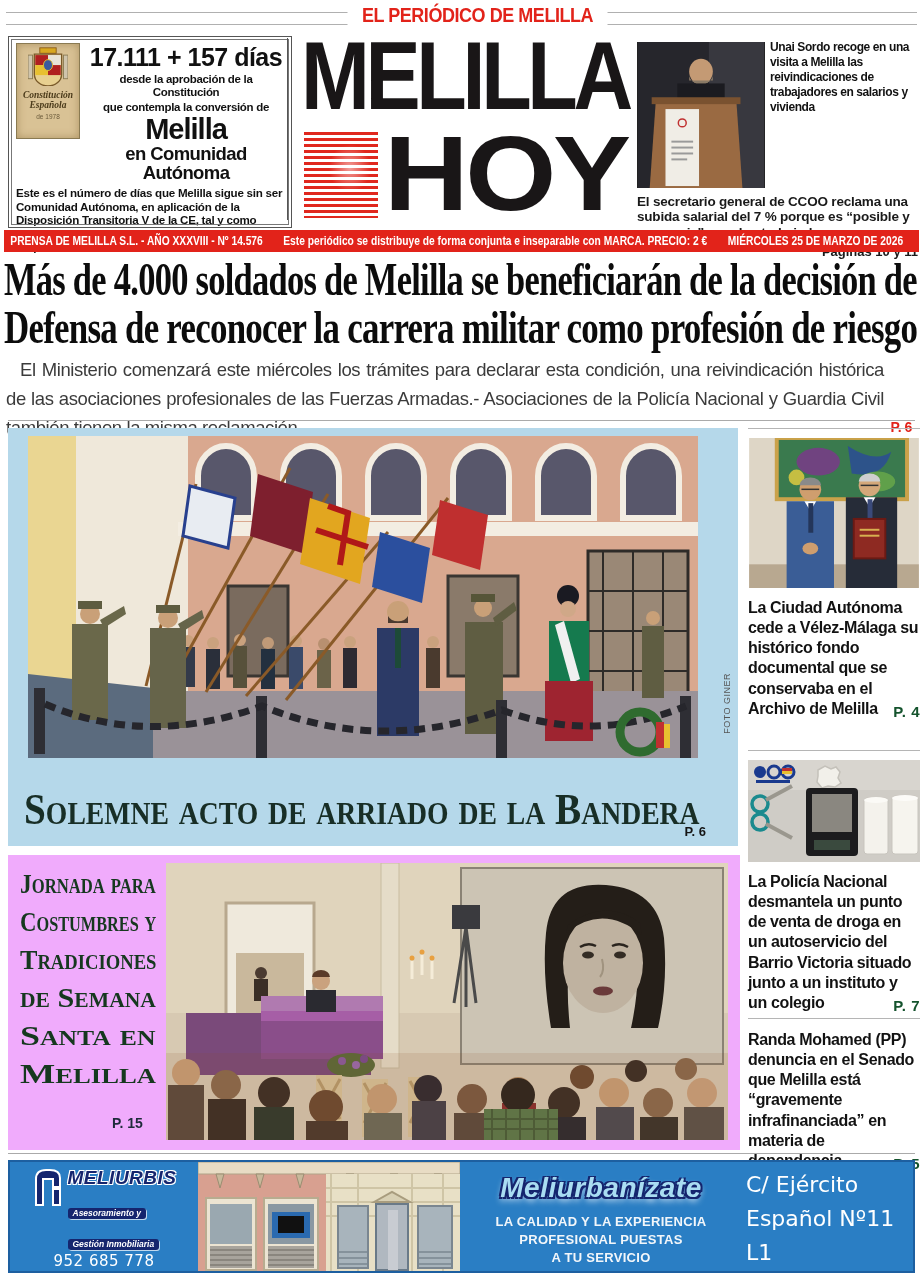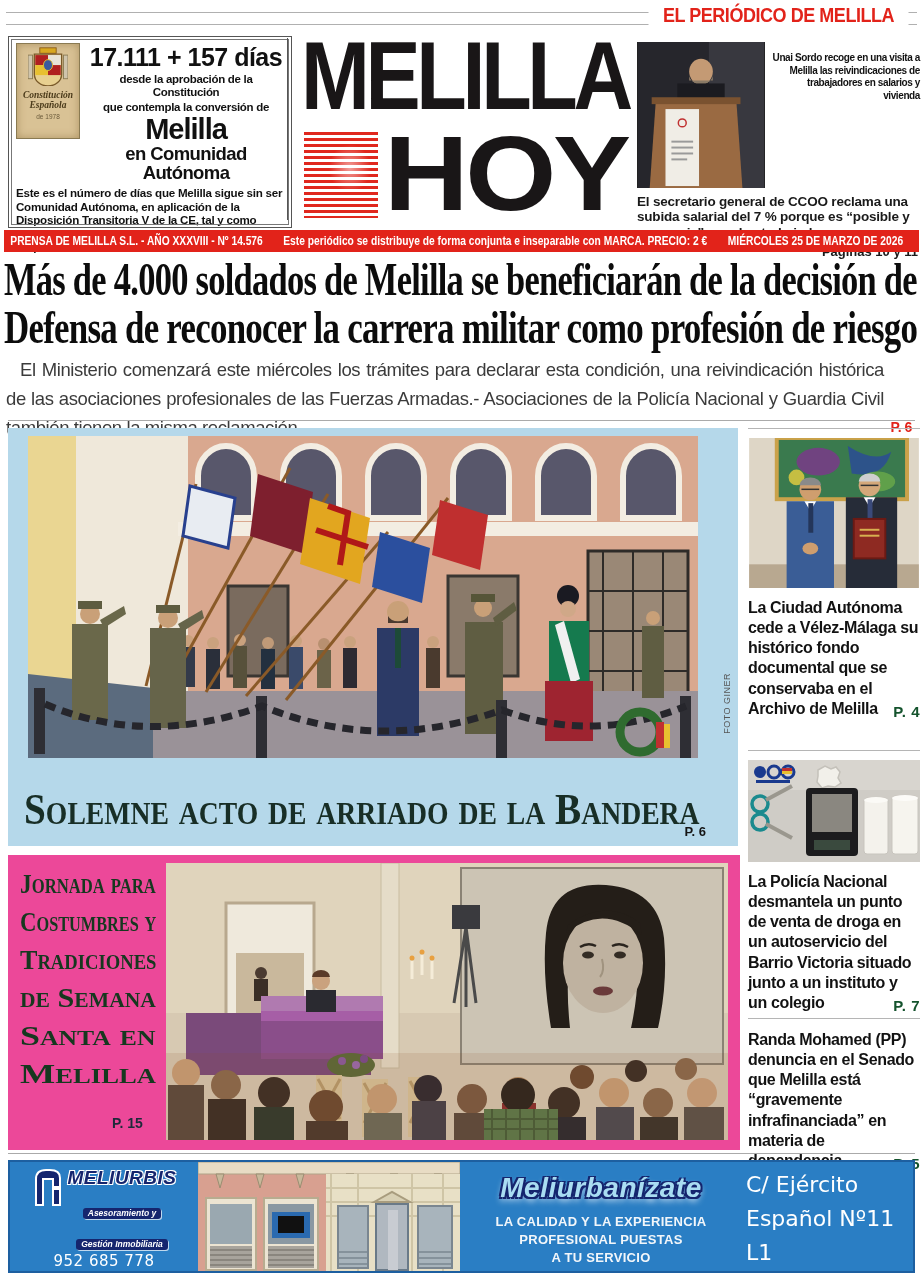--- a/index.html
+++ b/index.html
@@ -2,21 +2,21 @@
 <html><head>
 <meta charset="utf-8">
 <style>
   * { margin:0; padding:0; box-sizing:border-box; }
   body { background:#888; font-family:"Liberation Sans", sans-serif; }
   #page { position:relative; width:923px; height:1280px; background:#fff; margin:0 auto; overflow:hidden; }
   .abs { position:absolute; }
   .rule { position:absolute; height:1px; background:#aaa; }
 
   
-  #tagline-wrap { position:absolute; top:0; left:0; right:0; height:34px; text-align:right;padding-left:32px; }
+  #tagline-wrap { position:absolute; top:0; left:0; right:0; height:34px; text-align:center;padding-left:32px; }
   #tagline-wrap .tl { position:absolute; left:6px; right:6px; height:1px; background:#b0b0b0; }
   #tagline { position:relative; display:inline-block; background:#fff; padding:0 16px; color:#e2231a;
              font-weight:bold; font-size:20px; letter-spacing:-0.5px; top:4px; z-index:2; }
 
   
   #const-box { left:8px; top:36px; width:284px; height:192px; border:1px solid #555; padding:6px 7px 4px 7px; }
   #const-box .inner-border { position:absolute; inset:2px; border:1px solid #777; pointer-events:none; }
   #const-row { display:flex; gap:8px; }
   #book { width:64px; height:96px; background:#d9c295; border:1px solid #8a7a52; text-align:center;
           padding-top:2px; flex:none; box-shadow:inset 0 0 8px rgba(120,90,40,.45); }
@@ -37,22 +37,22 @@
   #mh-square { position:absolute; left:6px; top:96px; width:74px; height:86px;
                background:repeating-linear-gradient(#e0281e 0 3px, #ffffff 3px 6px); }
   #mh-square:after { content:""; position:absolute; inset:0;
                background:radial-gradient(ellipse 30px 34px at 62% 42%, rgba(255,255,255,.55), rgba(255,255,255,0) 70%); }
   #mh-bottom { position:absolute; left:86px; top:84px; font-weight:bold; font-size:106px; line-height:1;
                letter-spacing:-3px; color:#191617; }
 
   
   #tr-story { left:637px; top:38px; width:283px; height:188px; }
   #tr-photo { position:absolute; left:0; top:4px; width:128px; height:146px; background:#222; }
-  #tr-head { position:absolute; left:133px; top:2px; width:150px; font-weight:bold; font-size:10px;
-             line-height:1.25; letter-spacing:-0.4px; text-align:right; color:#121212;margin-top:12px; }
+  #tr-head { position:absolute; left:133px; top:2px; width:150px; font-weight:bold; font-size:12px;
+             line-height:1.25; letter-spacing:-0.4px; text-align:left; color:#121212; }
   #tr-sub { position:absolute; left:0; top:156px; width:283px; font-weight:bold; font-size:13.5px;
             line-height:1.14; letter-spacing:-0.2px; color:#1a1a1a; }
   #tr-pages { position:absolute; right:2px; top:206px; font-weight:bold; font-size:13px; color:#1a1a1a; }
 
   
   #info-bar { left:4px; top:230px; width:915px; height:22px; background:#e2231a; color:#fff; overflow:hidden; }
   #info-line { font-weight:bold; font-size:13px; line-height:22px; padding-left:8px; }
   #info-line .seg { margin-right:0; }
   #info-line .gap { display:inline-block; width:26px; }
 
@@ -76,32 +76,32 @@
 
   
   #sidebar { left:748px; top:428px; width:172px; height:727px; }
   .sb-rule { position:absolute; left:0; width:172px; height:1px; background:#b5b5b5; }
   .sb-photo { position:absolute; left:0; width:172px; }
   .sb-text { position:absolute; left:0; width:172px; font-weight:bold; font-size:16px; line-height:1.26;
              letter-spacing:-0.35px; color:#121212; }
   .pref { float:right; font-size:15px; letter-spacing:0.5px; color:#14532d; padding-top:4px; }
 
   
-  #feature { left:8px; top:855px; width:732px; height:295px; background:#ec4899; }
+  #feature { left:8px; top:855px; width:732px; height:295px; background:#f0abfc; }
   #feature-text { position:absolute; left:12px; top:10px; width:140px; }
   .f-line { font-family:"Liberation Serif", serif; font-weight:bold; font-variant:small-caps;
             font-size:28px; color:#16381f; line-height:38px; }
   #feature-pref { position:absolute; left:104px; top:260px; font-weight:bold; font-size:14px; color:#1d2a3a; }
   #feature-photo { position:absolute; left:158px; top:8px; width:562px; height:277px; }
 
   
   #ad { left:8px; top:1160px; width:907px; height:113px; display:flex; background:#2a7ec4; border:2px solid #1d5fa0; }
   #ad-left { width:188px; flex:none; text-align:center; padding-top:5px; position:relative; }
   #brand-row { display:flex; align-items:flex-start; justify-content:center; gap:2px; }
-  #brand-stack { text-align:center; }
+  #brand-stack { text-align:left; }
   #brand-name { font-weight:bold; font-size:19px; letter-spacing:0.5px; color:#15256e;
                 text-shadow:-1px -1px 0 #fff, 1px -1px 0 #fff, -1px 1px 0 #fff, 1px 1px 0 #fff; font-style:italic; }
   .brand-pill { display:inline-block; background:#15256e; color:#fff; font-weight:bold; font-style:italic;
                 font-size:8.5px; border-radius:3px; padding:0px 5px; margin-top:19px; line-height:1.35;
                 box-shadow:1px 1px 0 rgba(255,255,255,.7); }
   .ad-contact { color:#fff; font-size:15px; line-height:1.35; letter-spacing:0.5px; font-family:"DejaVu Sans", sans-serif; }
   #ad-shop { width:262px; flex:none; }
   #ad-right { flex:1; position:relative; }
   #slogan { position:absolute; left:18px; top:10px; width:246px; text-align:center;
             font-weight:bold; font-style:italic; font-size:28px; color:#a9ddf2; letter-spacing:0.5px;

